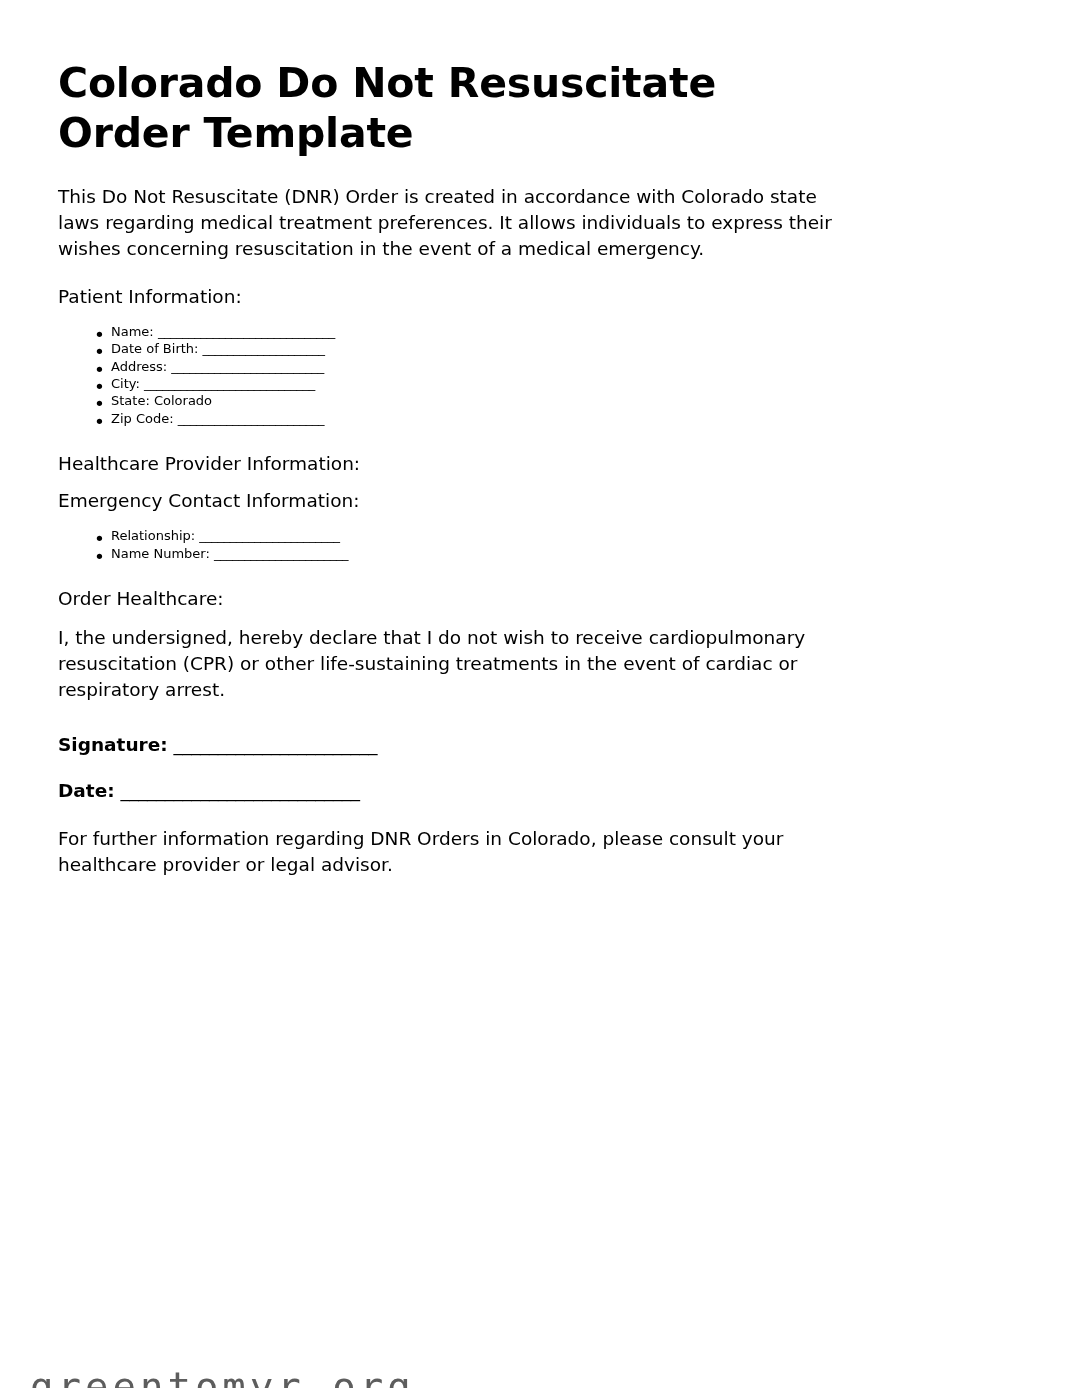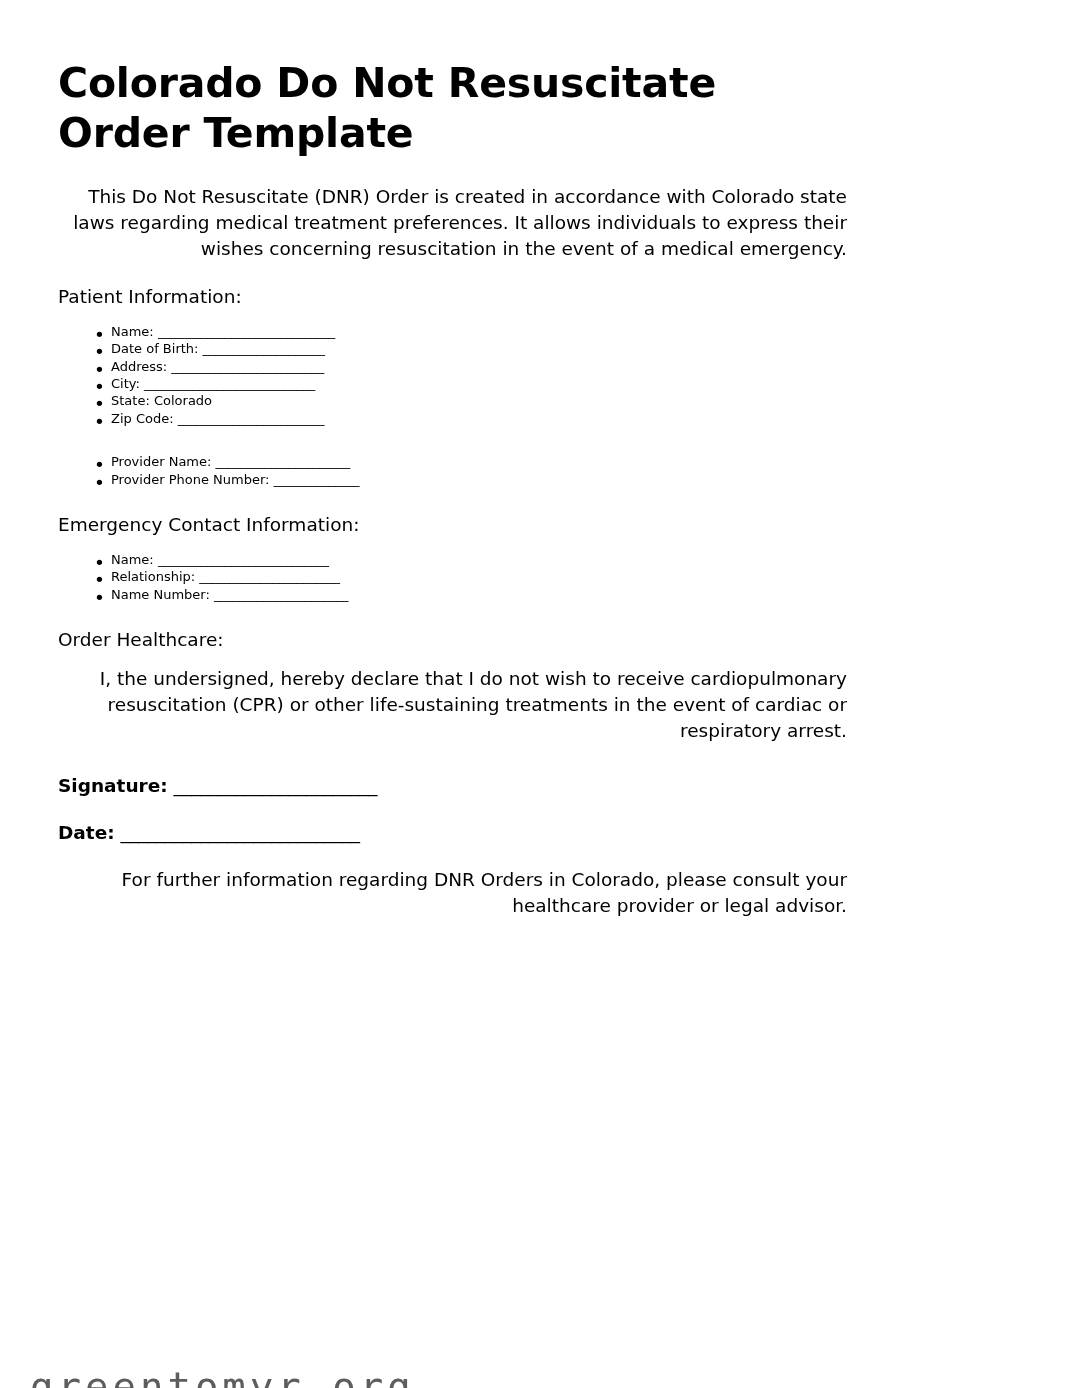--- a/index.html
+++ b/index.html
@@ -33,21 +33,20 @@
     letter-spacing: -0.2px;
     margin: 0 0 26px 0;
     max-width: 880px;
   }
 
   .para {
     font-size: 18.5px;
     line-height: 1.40;
     margin: 0 0 24px 0;
     max-width: 945px;
-    text-align: right;
   }
 
   .section-heading {
     font-size: 18.5px;
     font-weight: normal;
     margin: 0 0 16px 0;
   }
 
   ul.field-list {
     list-style: none;
@@ -131,39 +130,26 @@
     <li>
       <span>State:</span>
       <span>Colorado</span>
     </li>
     <li>
       <span>Zip Code:</span>
       <span class="blank">________________________</span>
     </li>
   </ul>
 
+  <h2 class="section-heading">Healthcare Provider Information:</h2>
 
-  <ul class="field-list">
-    <li>
-      <span>Provider Name:</span>
-      <span class="blank">______________________</span>
-    </li>
-    <li>
-      <span>Provider Phone Number:</span>
-      <span class="blank">______________</span>
-    </li>
-  </ul>
 
   <h2 class="section-heading">Emergency Contact Information:</h2>
 
   <ul class="field-list">
-    <li>
-      <span>Name:</span>
-      <span class="blank">____________________________</span>
-    </li>
     <li>
       <span>Relationship:</span>
       <span class="blank">_______________________</span>
     </li>
     <li>
       <span>Name Number:</span>
       <span class="blank">______________________</span>
     </li>
   </ul>
 

